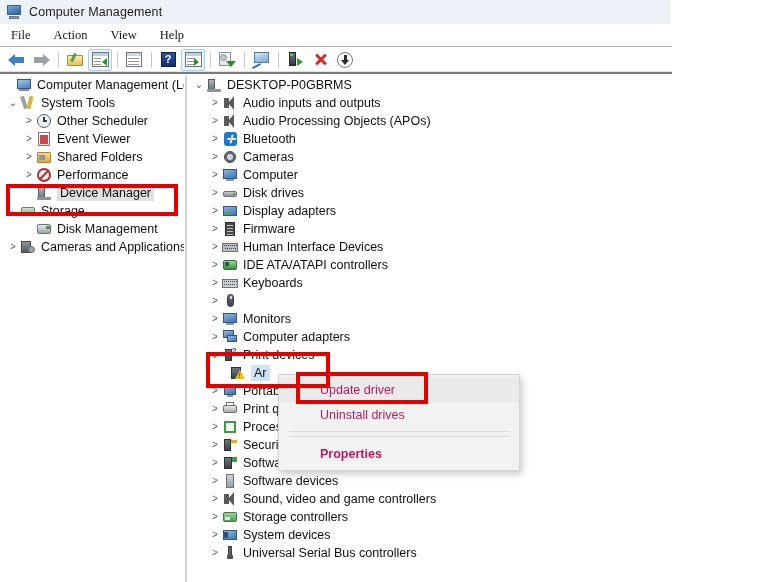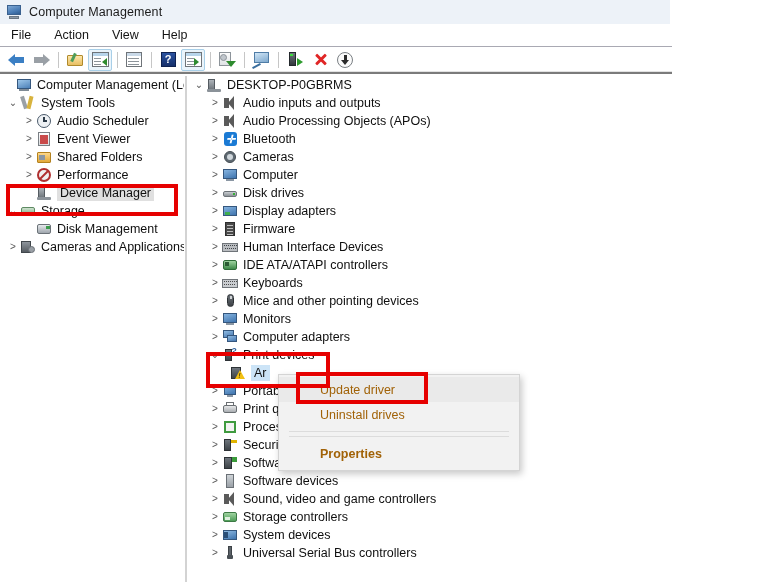--- a/index.html
+++ b/index.html
@@ -69,20 +69,21 @@
     align-items: center;
     padding-left: 8px;
     box-sizing: border-box;
   }
   .menubar .mi {
     font-size: 12.5px;
     color: #151515;
     padding: 2px 10px 2px 3px;
     margin-right: 10px;
     cursor: default;
+    font-family: Liberation Serif, serif;
   }
   .menu-underline {
     position: absolute;
     left: 0; top: 46px;
     width: 672px;
     height: 1px;
     background: #a9a9b3;
   }
 
   
@@ -343,21 +344,21 @@
     padding: 2px 0 4px 0;
     box-sizing: border-box;
     z-index: 40;
   }
   .ctx-item {
     height: 25px;
     display: flex;
     align-items: center;
     padding-left: 41px;
     font-size: 12.5px;
-    color: #a16207;
+    color: #be185d;
     cursor: default;
     box-sizing: border-box;
   }
   .ctx-item.hl { background: #eaeaea; }
   .ctx-item.bold { font-weight: bold; }
   .ctx-sep {
     height: 1px;
     background: #dcdcdc;
     margin: 4px 10px 4px 10px;
   }
@@ -579,21 +580,21 @@
       <span class="lbl">System Tools</span>
     </div>
 
     <div class="row" style="padding-left:22px">
       <span class="chev">&gt;</span>
       <span class="ico">
           <i class="i-clock"></i>
           <i class="i-clock-h"></i>
           <i class="i-clock-m"></i>
         </span>
-      <span class="lbl">Audio Scheduler</span>
+      <span class="lbl">Other Scheduler</span>
     </div>
 
     <div class="row" style="padding-left:22px">
       <span class="chev">&gt;</span>
       <span class="ico">
           <i class="i-event"></i>
           <i class="i-event-b"></i>
         </span>
       <span class="lbl">Event Viewer</span>
     </div>
@@ -758,21 +759,20 @@
           <i class="i-kbd"></i>
         </span>
       <span class="lbl">Keyboards</span>
     </div>
 
     <div class="row" style="padding-left:18px">
       <span class="chev">&gt;</span>
       <span class="ico">
           <i class="i-mouse"></i>
         </span>
-      <span class="lbl">Mice and other pointing devices</span>
     </div>
 
     <div class="row" style="padding-left:18px">
       <span class="chev">&gt;</span>
       <span class="ico">
           <i class="i-mon"></i>
           <i class="i-mon-b"></i>
         </span>
       <span class="lbl">Monitors</span>
     </div>

